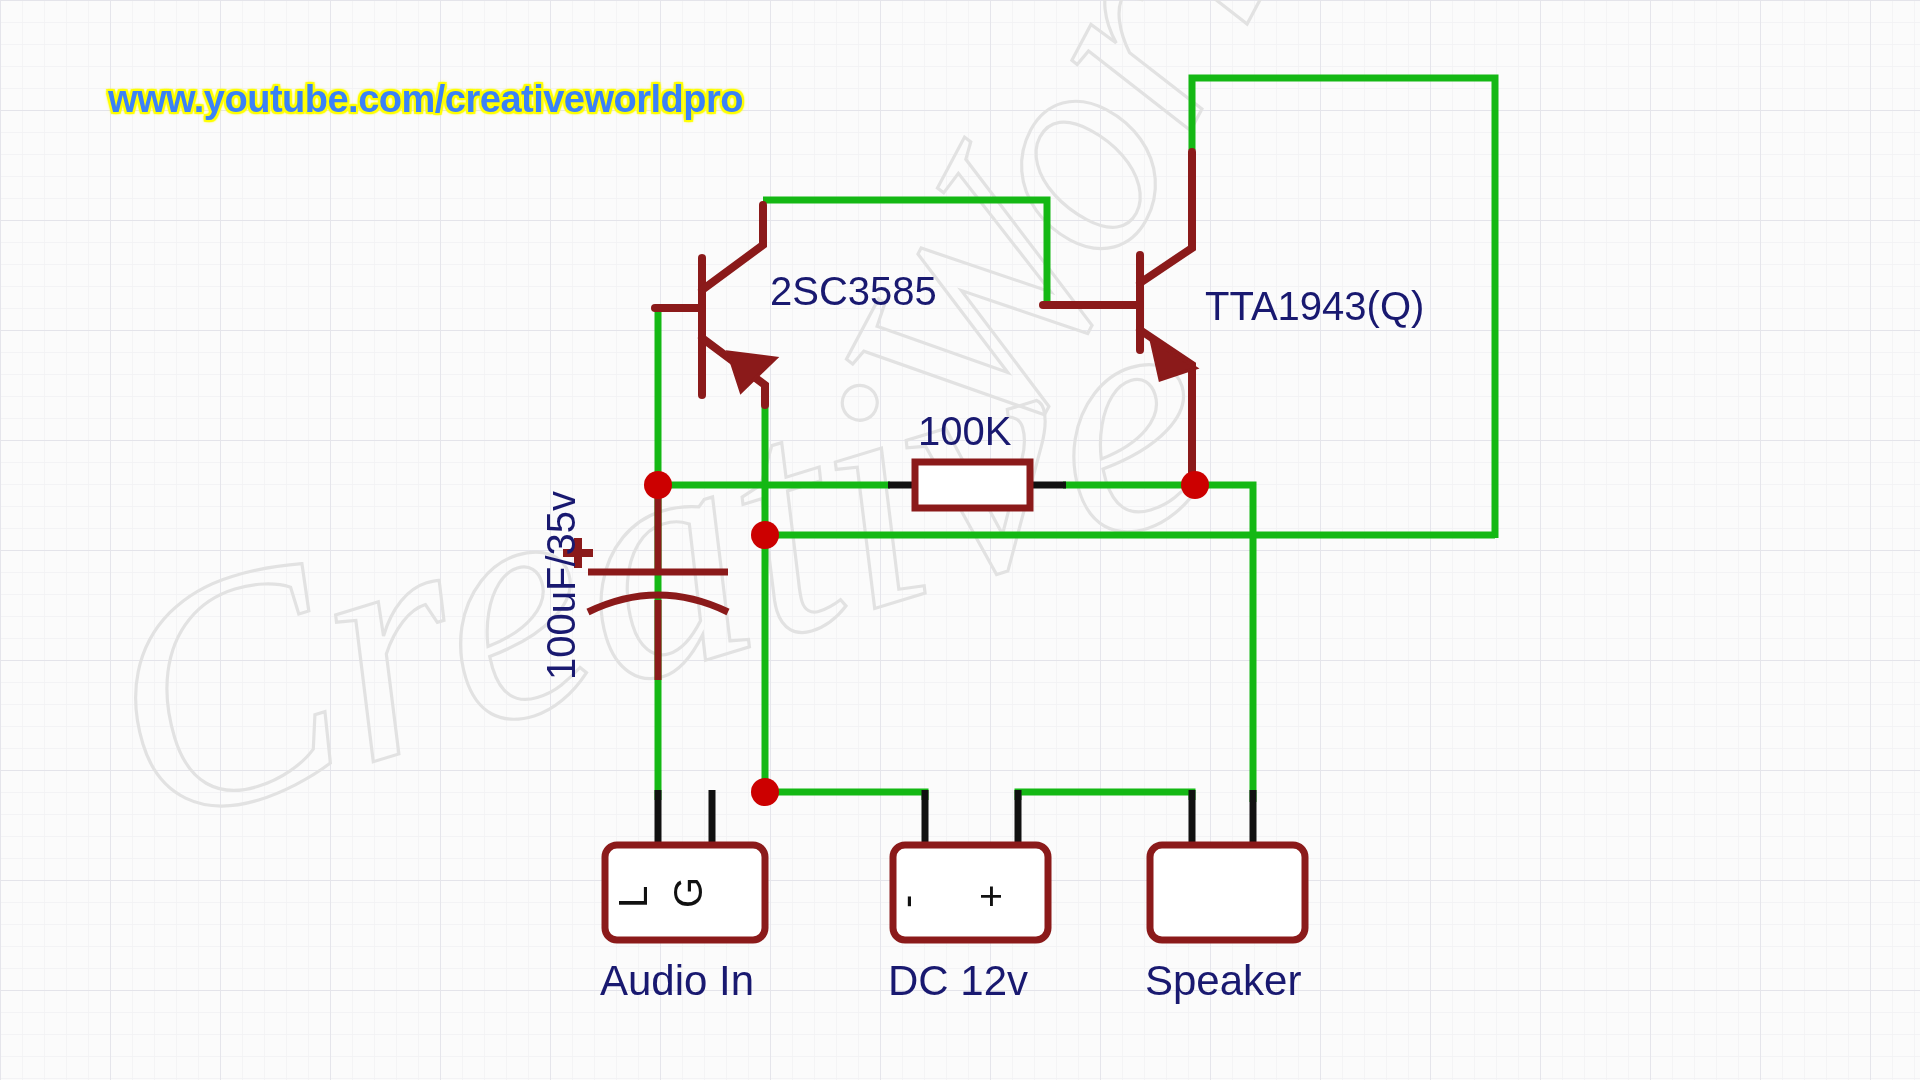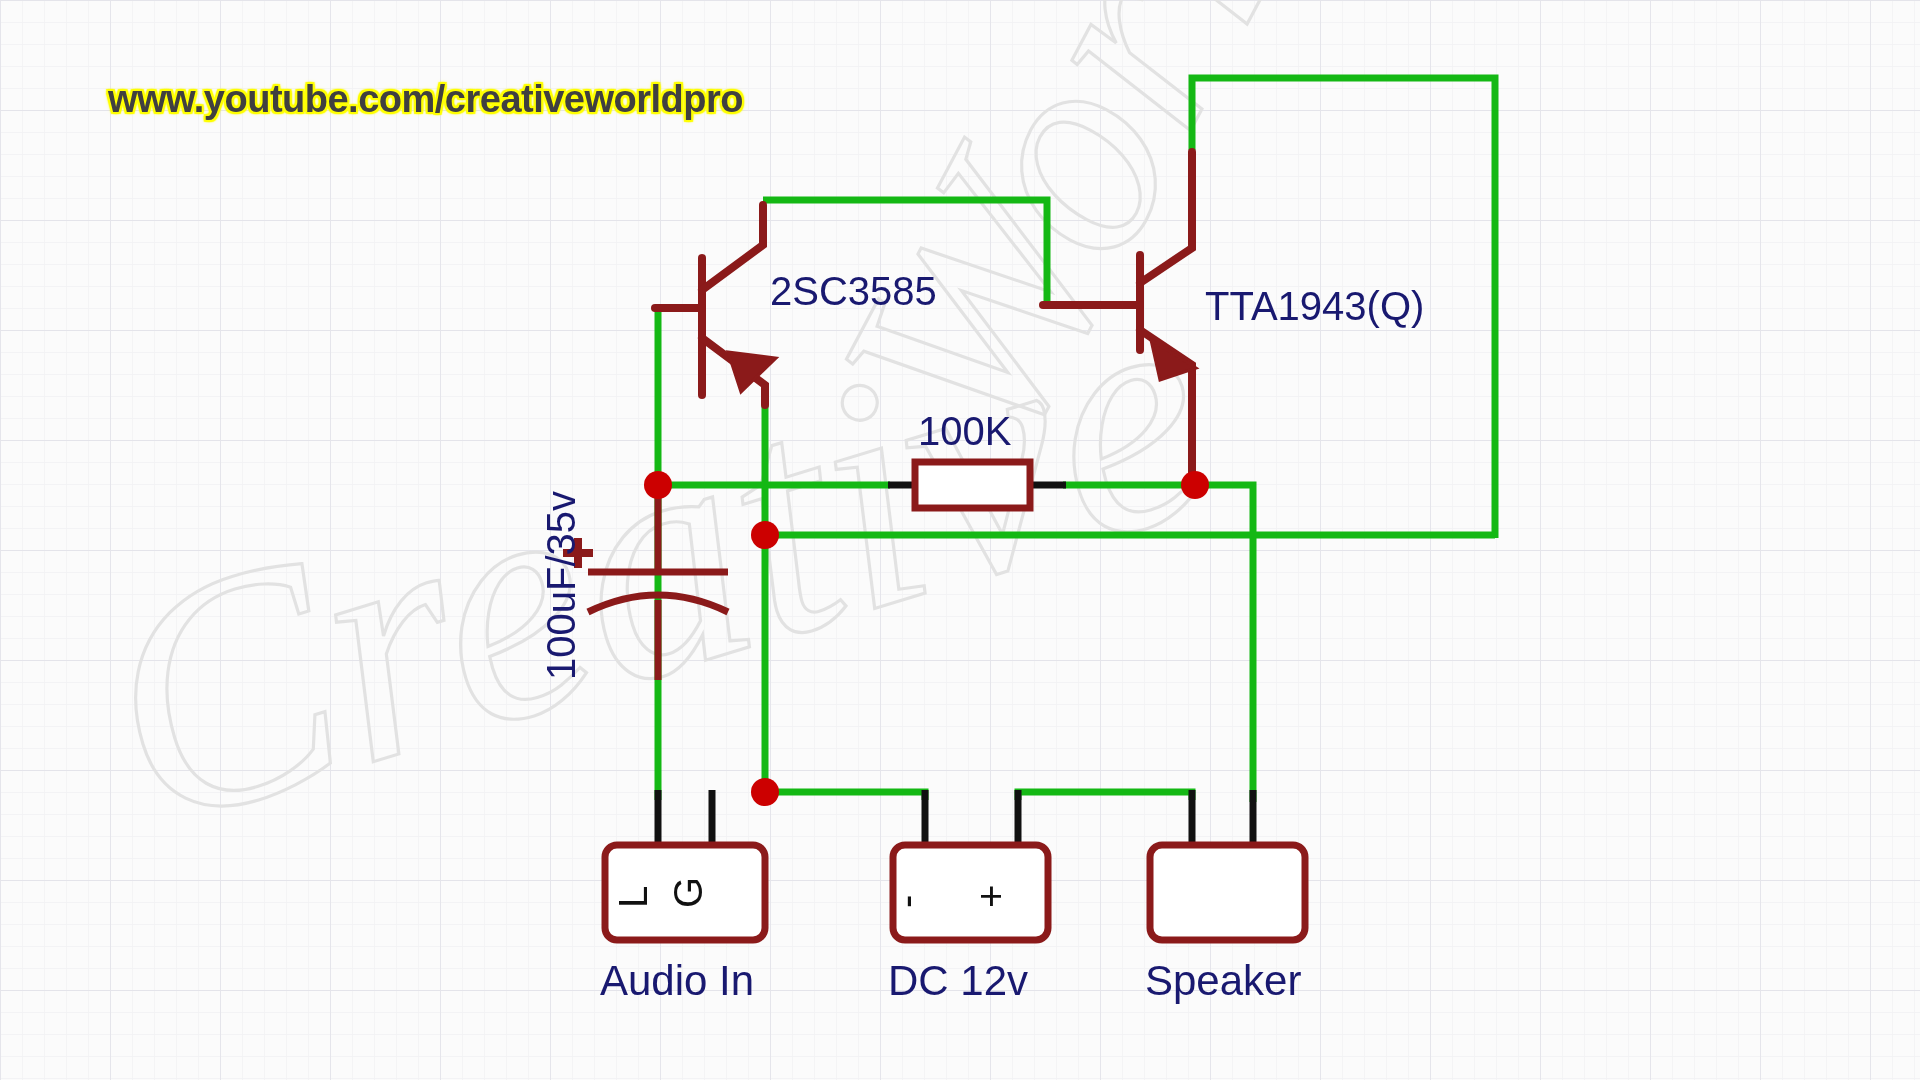--- a/index.html
+++ b/index.html
@@ -10,21 +10,21 @@
     font-family:"Liberation Sans", sans-serif;
     position:relative;
   }
   #stage{position:absolute;inset:0;width:1920px;height:1080px;}
   #svgroot{position:absolute;left:0;top:0;width:1920px;height:1080px;}
   .url-text{
     position:absolute;
     left:108px; top:78px;
     font-size:38px;
     font-weight:bold;
-    color:#404040;
+    color:#3b82f6;
     letter-spacing:-0.5px;
     white-space:nowrap;
     text-shadow:
        0 0 2px #ffff00, 0 0 2px #ffff00, 0 0 3px #ffff00,
        2px 0 1px #ffff00, -2px 0 1px #ffff00,
        0 2px 1px #ffff00, 0 -2px 1px #ffff00,
        2px 2px 1px #ffff00, -2px -2px 1px #ffff00,
        2px -2px 1px #ffff00, -2px 2px 1px #ffff00,
        0 0 5px #ffff00;
   }

